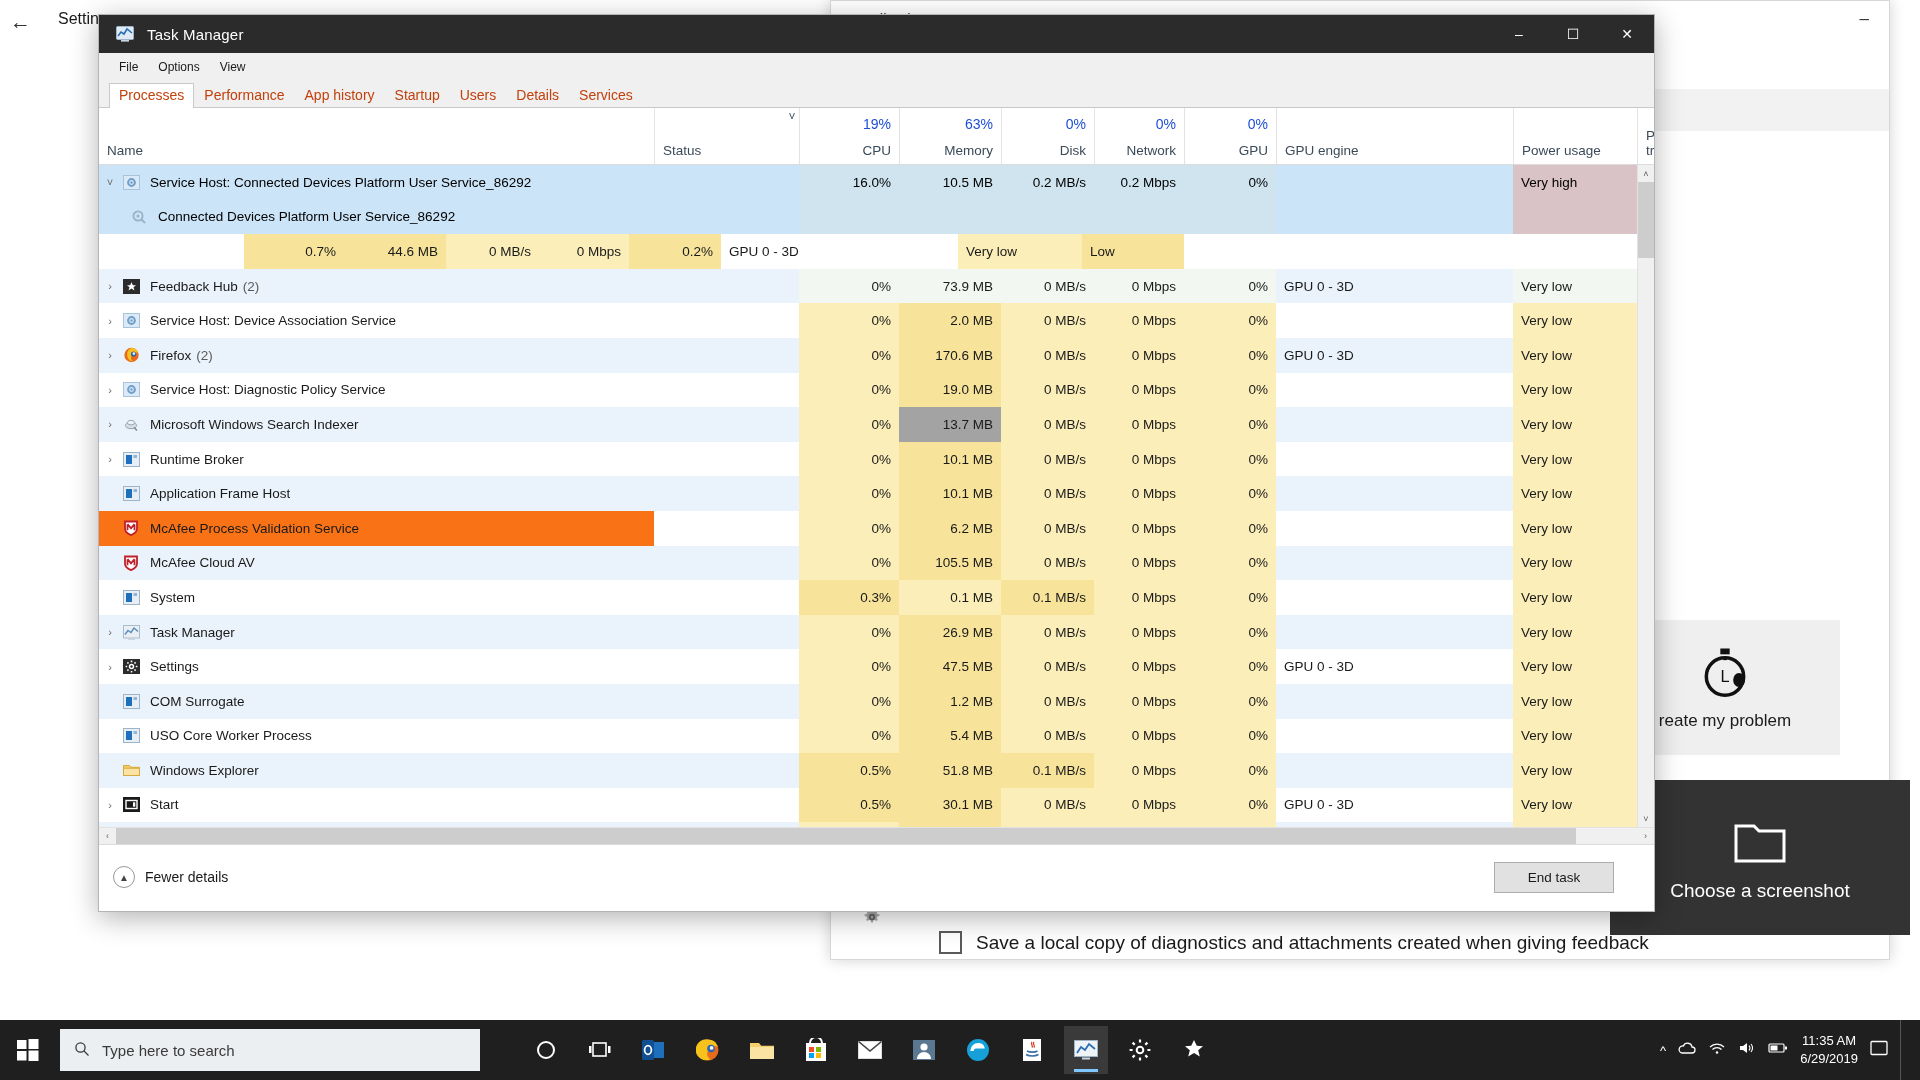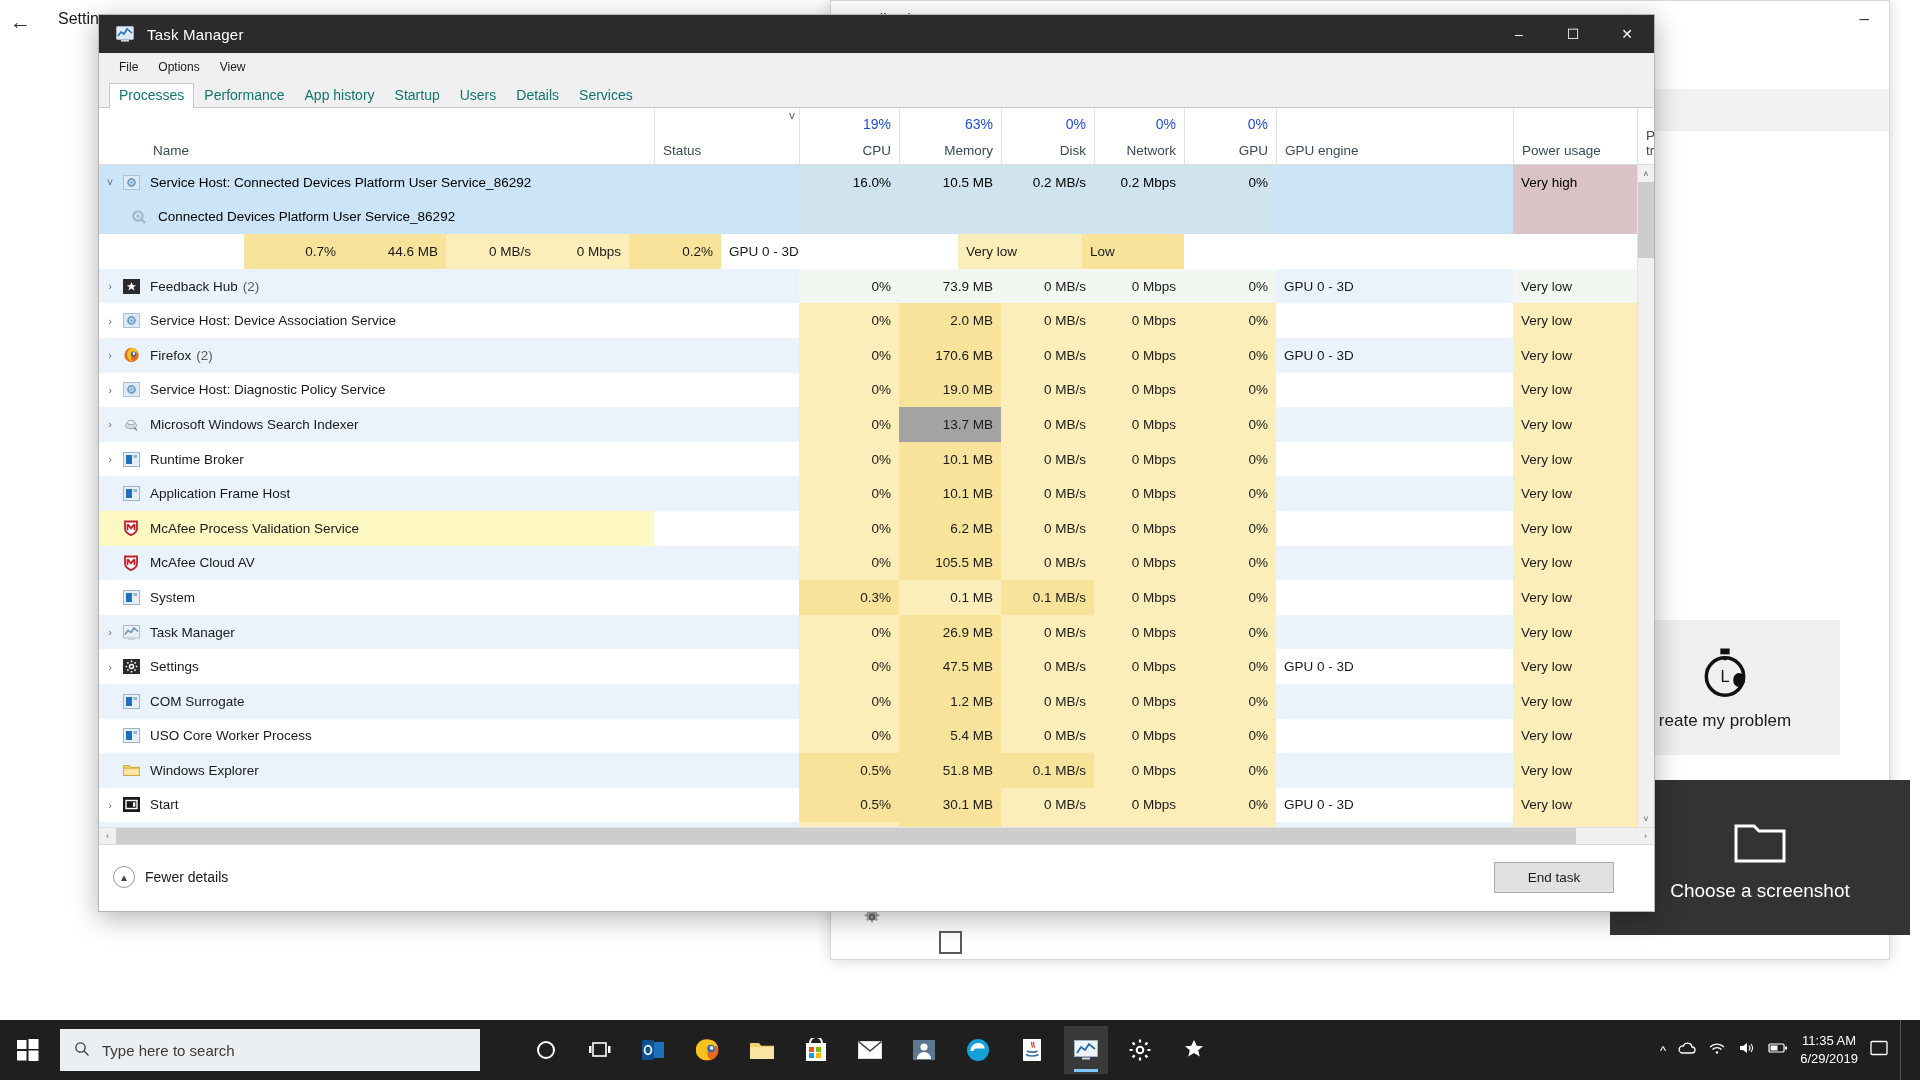--- a/index.html
+++ b/index.html
@@ -115,21 +115,21 @@
 
   .tm-tabs {
     height: 27px; background: #f0f0f0; display: flex; align-items: flex-end;
     padding-left: 10px; position: relative; flex: 0 0 auto;
   }
   .tm-tabs:after {
     content: ""; position: absolute; left: 0; right: 0; bottom: 0;
     height: 1px; background: #c9c9c9;
   }
   .tm-tab {
-    font-size: 14px; color: #0f766e; padding: 3px 9px 5px 9px;
+    font-size: 14px; color: #c2410c; padding: 3px 9px 5px 9px;
     border: 1px solid transparent; border-bottom: none; position: relative; z-index: 2;
     background: transparent;
   }
   .tm-tab.active {
     background: #ffffff; border-color: #c9c9c9; 
   }
   .tm-tab.active:after {
     content: ""; position: absolute; left: 0; right: 0; bottom: -1px; height: 2px; background: #ffffff;
   }
 
@@ -142,21 +142,21 @@
   .grid-head {
     position: relative; height: 57px; background: #ffffff;
     border-bottom: 1px solid #dcdcdc; flex: 0 0 auto;
     display: flex;
   }
   .gh-cell {
     position: relative; display: flex; flex-direction: column; justify-content: flex-end;
     padding-bottom: 6px; font-size: 13.5px; color: #3b4a59;
     border-left: 1px solid #e3e3e3;
   }
-  .gh-cell:first-child { border-left: none; padding-left: 46px; }
+  .gh-cell:first-child { border-left: none; }
   .gh-top {
     position: absolute; top: 8px; left: 0; right: 8px;
     font-size: 14px; color: #1d4ed8; text-align: right;
   }
   .gh-label { padding: 0 8px; }
   .gh-cell.left .gh-label { text-align: left; }
   .gh-cell.right .gh-label { text-align: right; }
   .gh-sort {
     position: absolute; top: 6px; left: 0; right: 0;
     text-align: center; font-size: 12px; color: #4a5a6a;
@@ -274,20 +274,21 @@
     </div>
     <div class="fb-band"></div>
     <div class="fb-gear">
       <svg width="22" height="22" viewBox="0 0 24 24" aria-hidden="true">
         <path fill="#666" d="M12 8.5a3.5 3.5 0 100 7 3.5 3.5 0 000-7zm0 2a1.5 1.5 0 110 3 1.5 1.5 0 010-3z"></path>
         <path fill="#666" d="M11 2h2l.4 2.2 1.7.7 1.9-1.2 1.4 1.4-1.2 1.9.7 1.7L20 9v2l-2.2.4-.7 1.7 1.2 1.9-1.4 1.4-1.9-1.2-1.7.7L13 18h-2l-.4-2.2-1.7-.7-1.9 1.2-1.4-1.4 1.2-1.9L6 11.4 4 11V9l2.2-.4.7-1.7L5.7 5l1.4-1.4L9 4.8l1.7-.7L11 2z" opacity=".55"></path>
       </svg>
     </div>
     <div class="fb-check-row">
       <div class="fb-checkbox"></div>
+      <div class="fb-check-label">Save a local copy of diagnostics and attachments created when giving feedback</div>
     </div>
   </div>
 
   <div class="tile-recreate">
     <svg width="56" height="56" viewBox="0 0 48 48" aria-hidden="true">
       <rect x="20" y="3" width="8" height="5" fill="#111"></rect>
       <circle cx="24" cy="27" r="16" fill="none" stroke="#111" stroke-width="3"></circle>
       <path d="M24 11v2" stroke="#111" stroke-width="3"></path>
       <text x="24" y="32" font-size="14" text-anchor="middle" fill="#111" font-family="Liberation Sans, sans-serif">L</text>
       <ellipse cx="36" cy="30" rx="5" ry="6" fill="#111"></ellipse>
@@ -581,21 +582,21 @@
               <div class="cell right" style="width: 100px; flex: 0 0 100px; background: rgb(251, 238, 185);">0%</div>
               <div class="cell right" style="width: 102px; flex: 0 0 102px; background: rgb(247, 228, 154);">10.1 MB</div>
               <div class="cell right" style="width: 93px; flex: 0 0 93px; background: rgb(251, 238, 185);">0 MB/s</div>
               <div class="cell right" style="width: 90px; flex: 0 0 90px; background: rgb(251, 238, 185);">0 Mbps</div>
               <div class="cell right" style="width: 92px; flex: 0 0 92px; background: rgb(251, 238, 185);">0%</div>
               <div class="cell left" style="width: 237px; flex: 0 0 237px; background: rgb(234, 243, 251);"></div>
               <div class="cell left" style="width: 124px; flex: 0 0 124px; background: rgb(251, 238, 185);">Very low</div>
               <div class="cell left" style="width: 102px; flex: 0 0 102px; background: rgb(251, 238, 185);">Very low</div>
             </div>
             <div class="row">
-              <div class="cell left c-name" style="width: 555px; flex: 0 0 555px; background: #fef9c3; padding-left: 0px;">
+              <div class="cell left c-name" style="width: 555px; flex: 0 0 555px; background: #f97316; padding-left: 0px;">
                 <div class="twisty"></div>
                 <span class="picon">
                   <svg width="16" height="16" viewBox="0 0 16 16">
                     <path d="M2 1.5h12v7c0 3.3-3 5.4-6 6.6-3-1.2-6-3.3-6-6.6z" fill="#fff" stroke="#c0202a" stroke-width="1.8"></path>
                     <path d="M4.5 4.2v6.1M11.5 4.2v6.1M4.5 4.2L8 8.4l3.5-4.2" fill="none" stroke="#c0202a" stroke-width="1.8"></path>
                   </svg>
                 </span>
                 <span class="pname">McAfee Process Validation Service</span>
               </div>
               <div class="cell left" style="width: 145px; flex: 0 0 145px; background: rgb(255, 255, 255);"></div>

